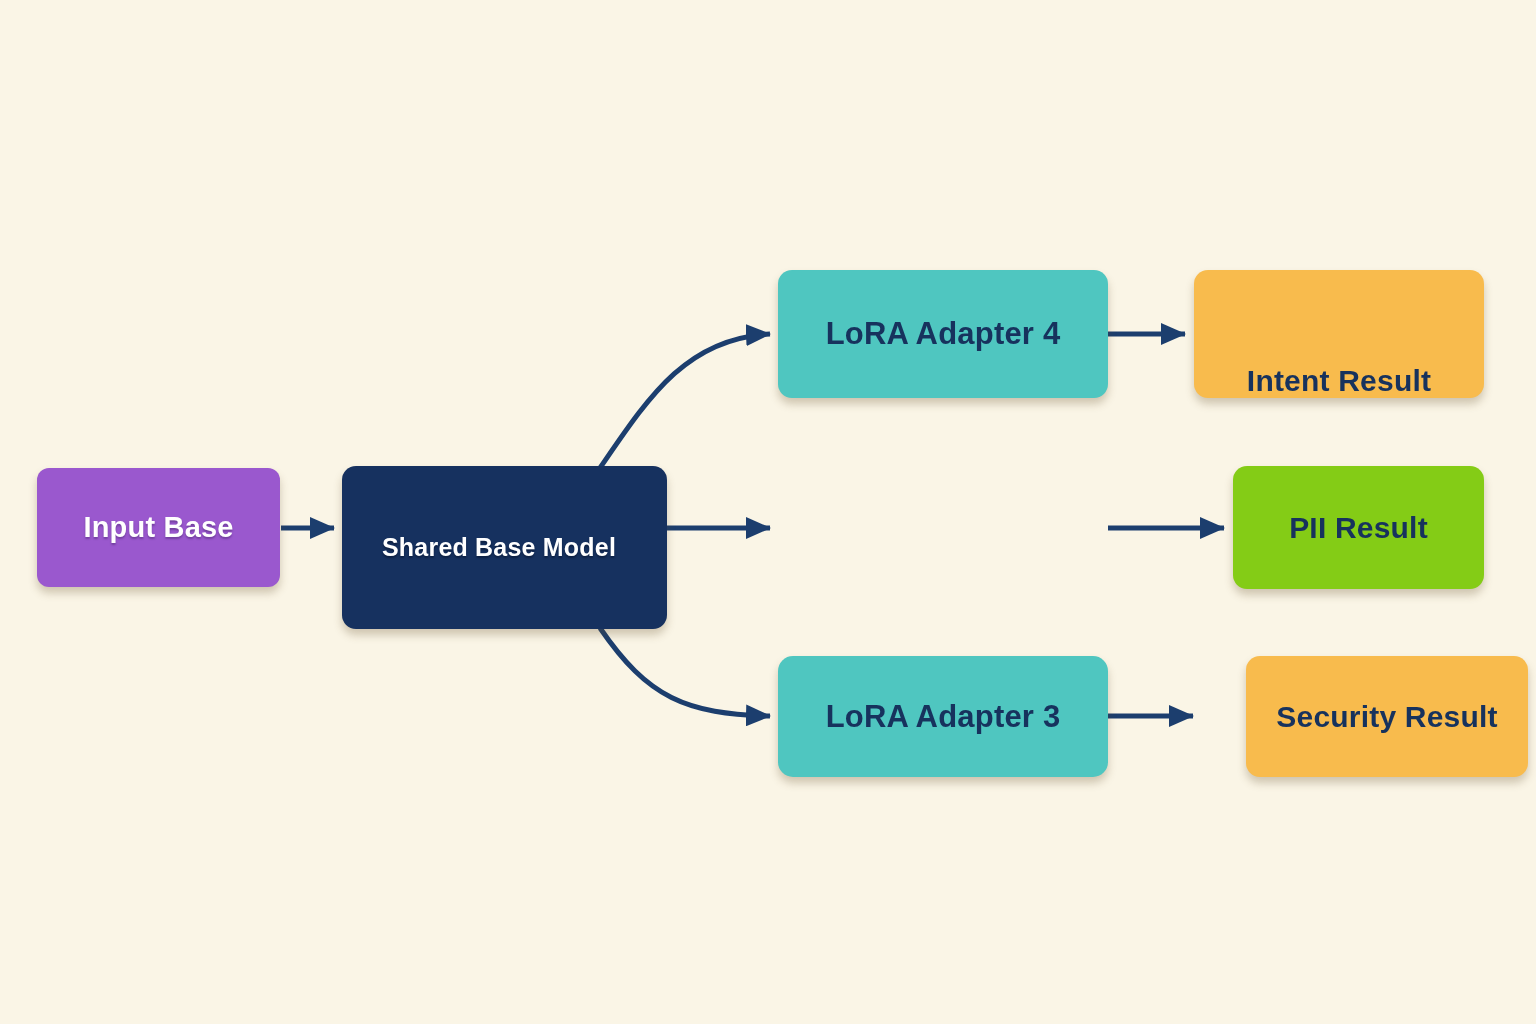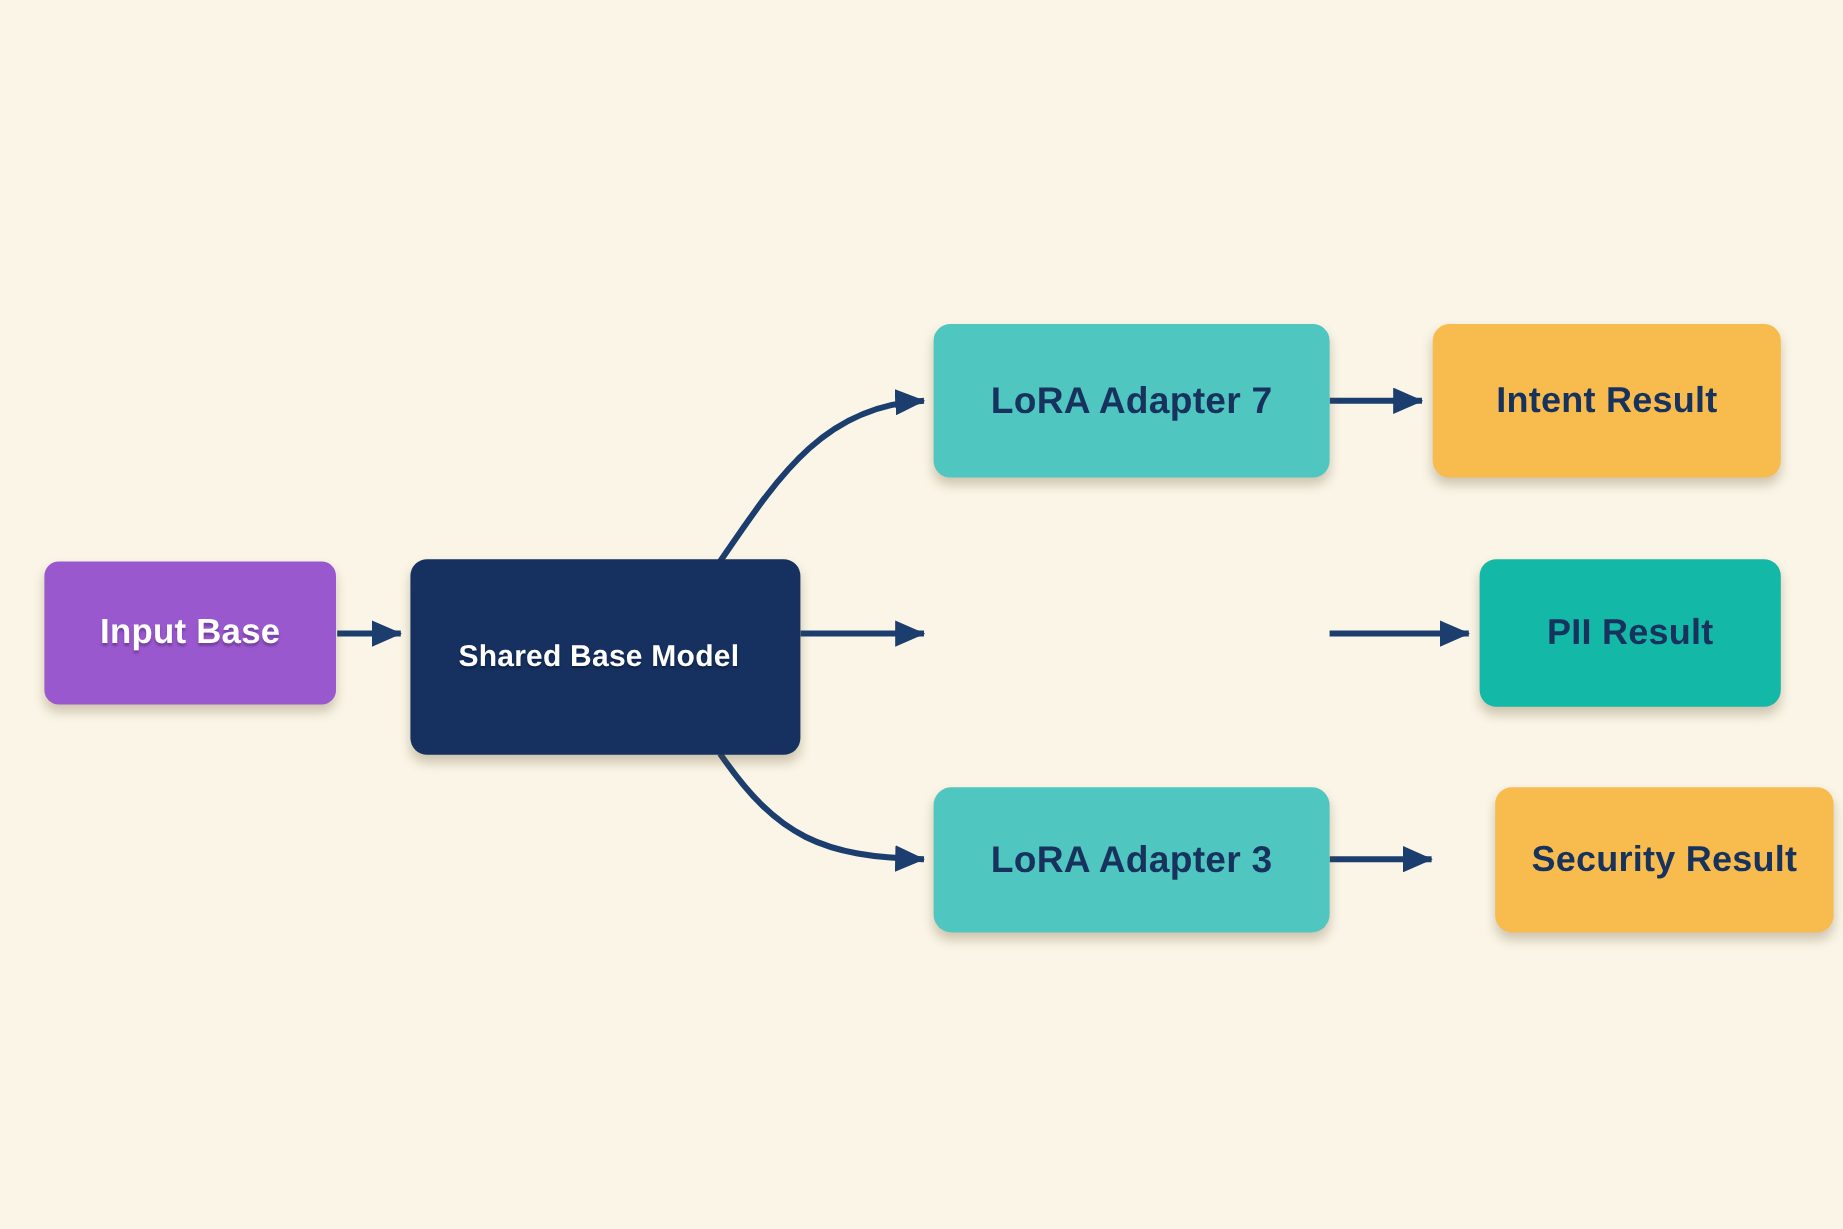--- a/index.html
+++ b/index.html
@@ -96,33 +96,33 @@
 
   <div id="n-input" class="node purple" style="background: rgb(154, 88, 206);">
     <span class="label">Input Base</span>
   </div>
 
   <div id="n-base" class="node navy" style="background: rgb(22, 49, 95);">
     <span class="label">Shared Base Model</span>
   </div>
 
   <div id="n-adapter1" class="node teal" style="background: rgb(79, 198, 192);">
-    <span class="label">LoRA Adapter 7</span>
+    <span class="label">LoRA Adapter 4</span>
   </div>
 
 
   <div id="n-adapter3" class="node teal" style="background: rgb(79, 198, 192);">
     <span class="label">LoRA Adapter 3</span>
   </div>
 
-  <div id="n-intent" class="node yellow" style="background: rgb(248, 187, 77);">
+  <div id="n-intent" class="node yellow" style="background: rgb(248, 187, 77); align-items: flex-end;">
     <span class="label">Intent Result</span>
   </div>
 
-  <div id="n-pii" class="node yellow" style="background: #14b8a6;">
+  <div id="n-pii" class="node yellow" style="background: #84cc16;">
     <span class="label">PII Result</span>
   </div>
 
   <div id="n-security" class="node yellow" style="background: rgb(248, 187, 77); margin-left: 44px;">
     <span class="label">Security Result</span>
   </div>
 
 </div>
 
 </body></html>

